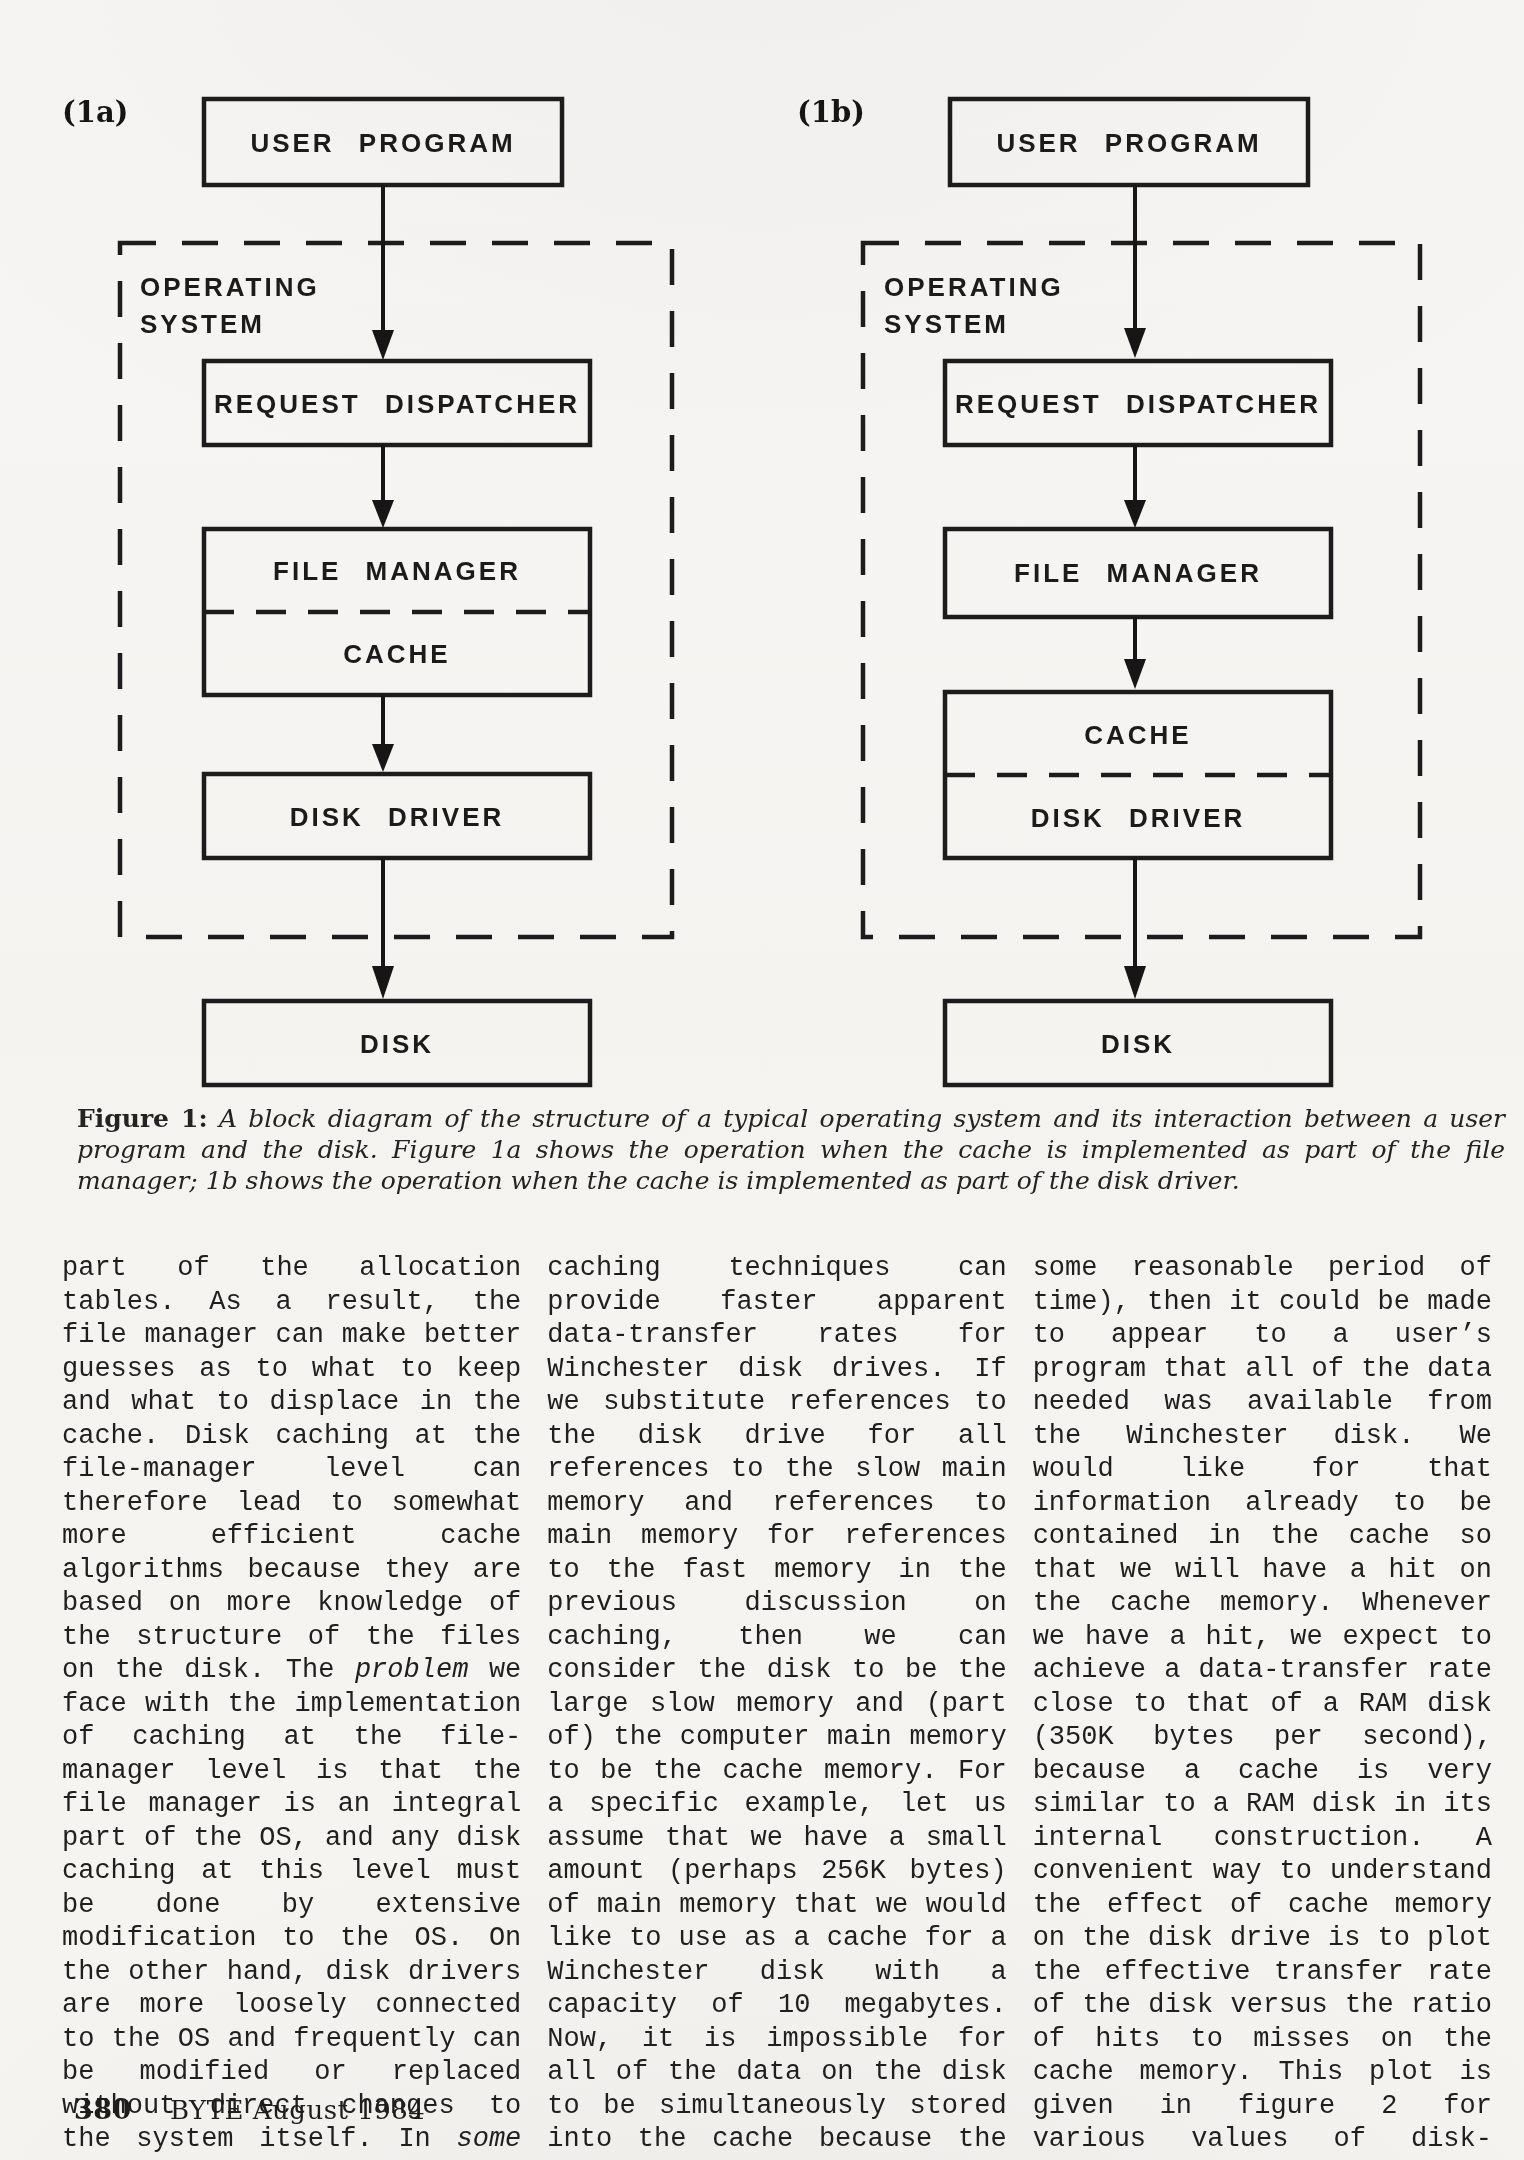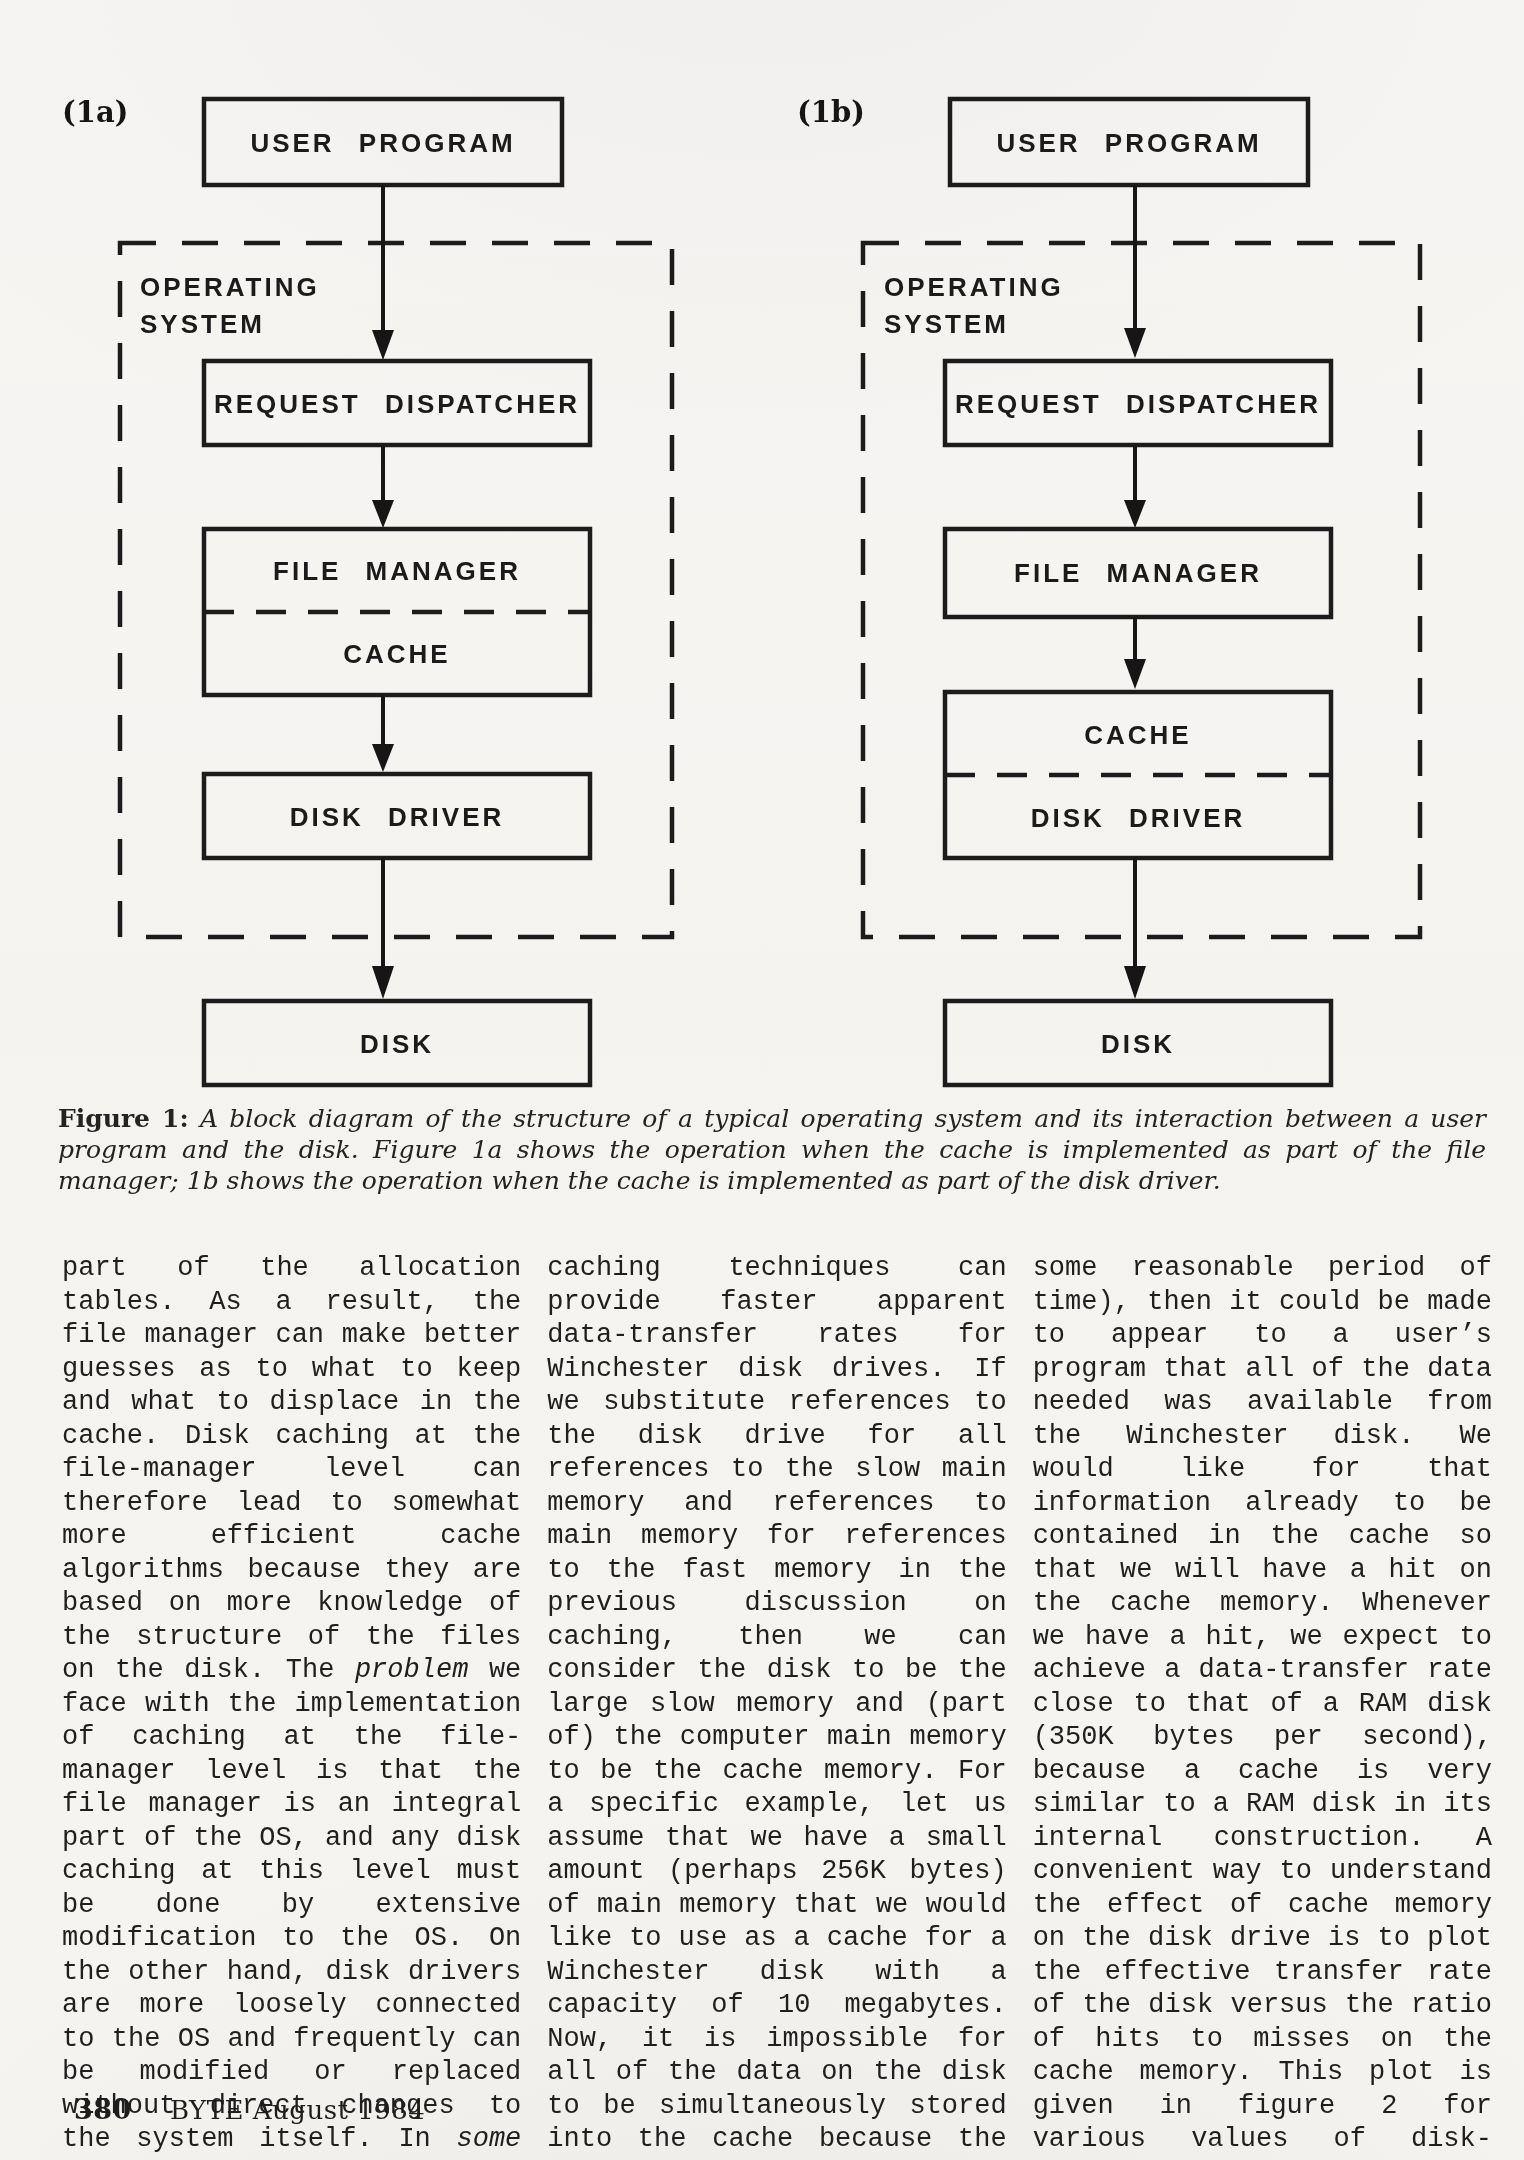--- a/index.html
+++ b/index.html
@@ -18,21 +18,21 @@
   }
   svg.diagram{position:absolute;left:0;top:0;}
   .dg-label{
     font-family:"Liberation Sans", sans-serif;
     font-weight:bold;font-size:26px;letter-spacing:3px;word-spacing:14px;
     fill:#1b1b1b;
   }
   .mid{text-anchor:middle;}
   .dg-tag{font-family:"DejaVu Serif", serif;font-weight:bold;font-size:29px;fill:#151515;letter-spacing:0;}
   .caption{
-    position:absolute;left:58px;top:1103px;width:1428px;
+    position:absolute;left:77px;top:1103px;width:1428px;
     font-style:italic;font-size:25px;line-height:31px;
     text-align:justify;color:#232323;
   }
   .caption b{font-style:normal;font-weight:bold;}
   .columns{
     position:absolute;left:62px;top:1252px;width:1430px;
     display:flex;gap:26px;
   }
   .col{width:460px;font-size:27px;line-height:33.5px;text-align:justify;color:#1f1f1f;}
   .col p{margin:0;font-family:Liberation Mono, monospace;}

